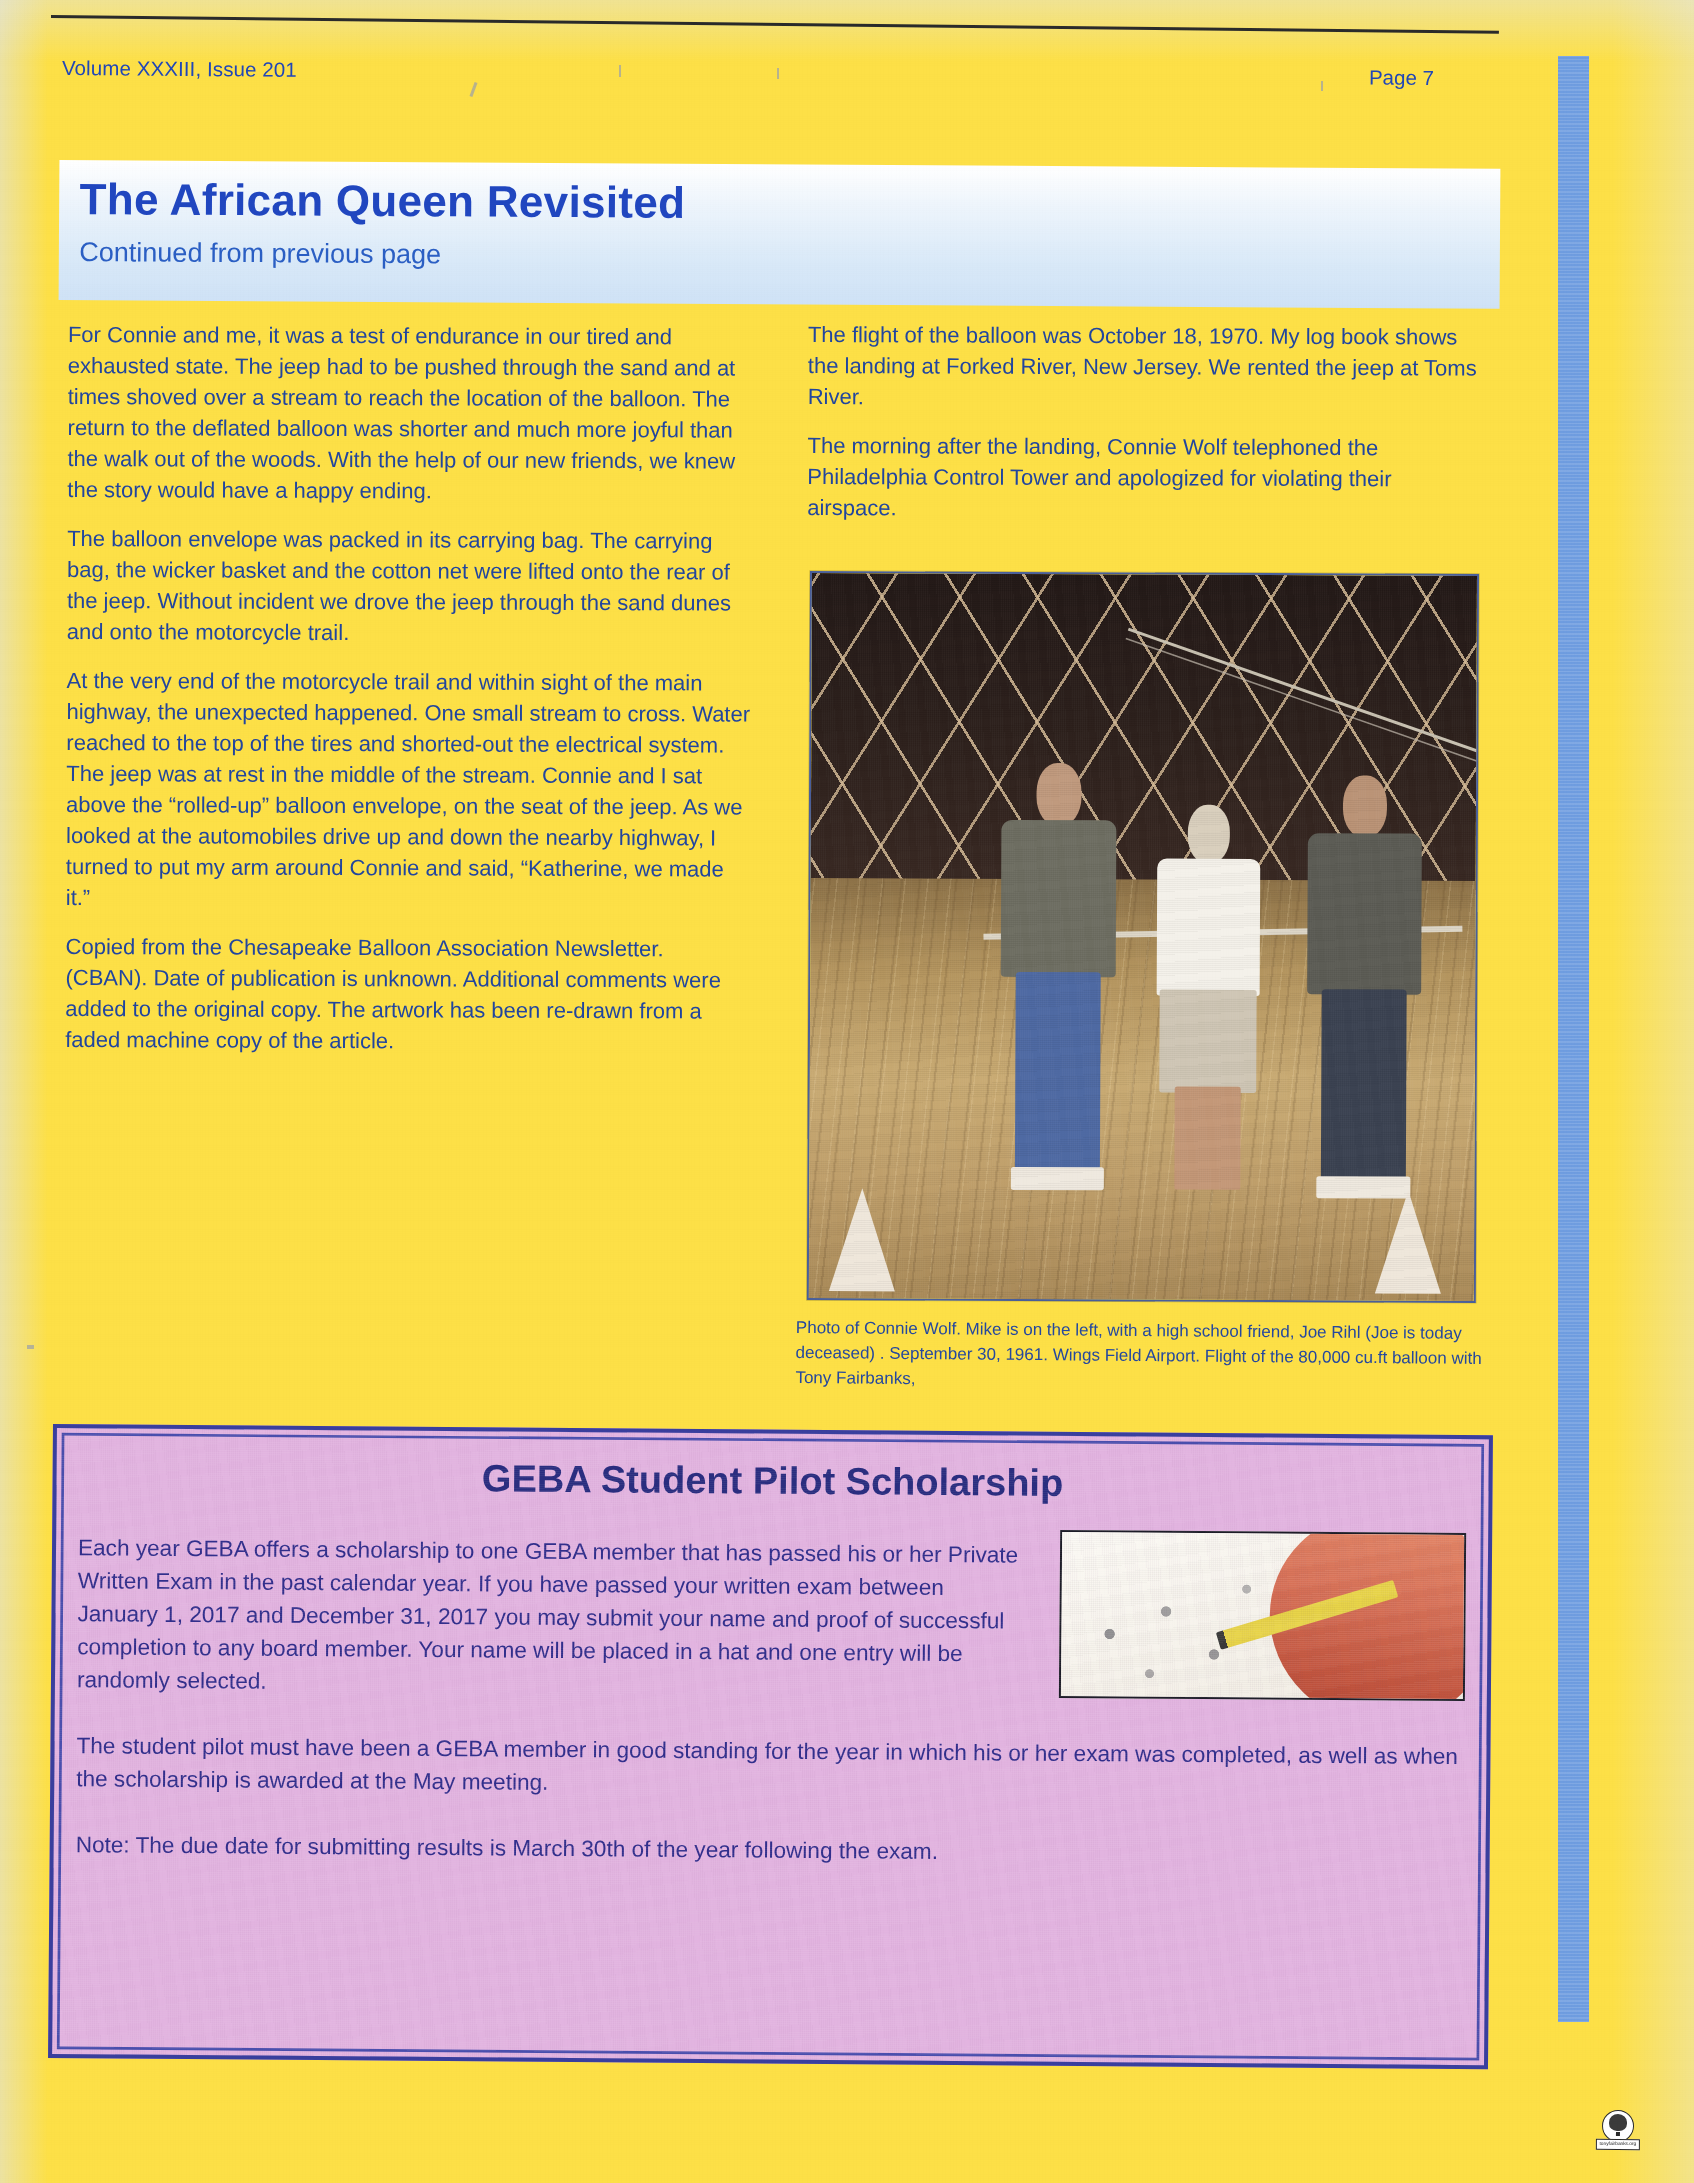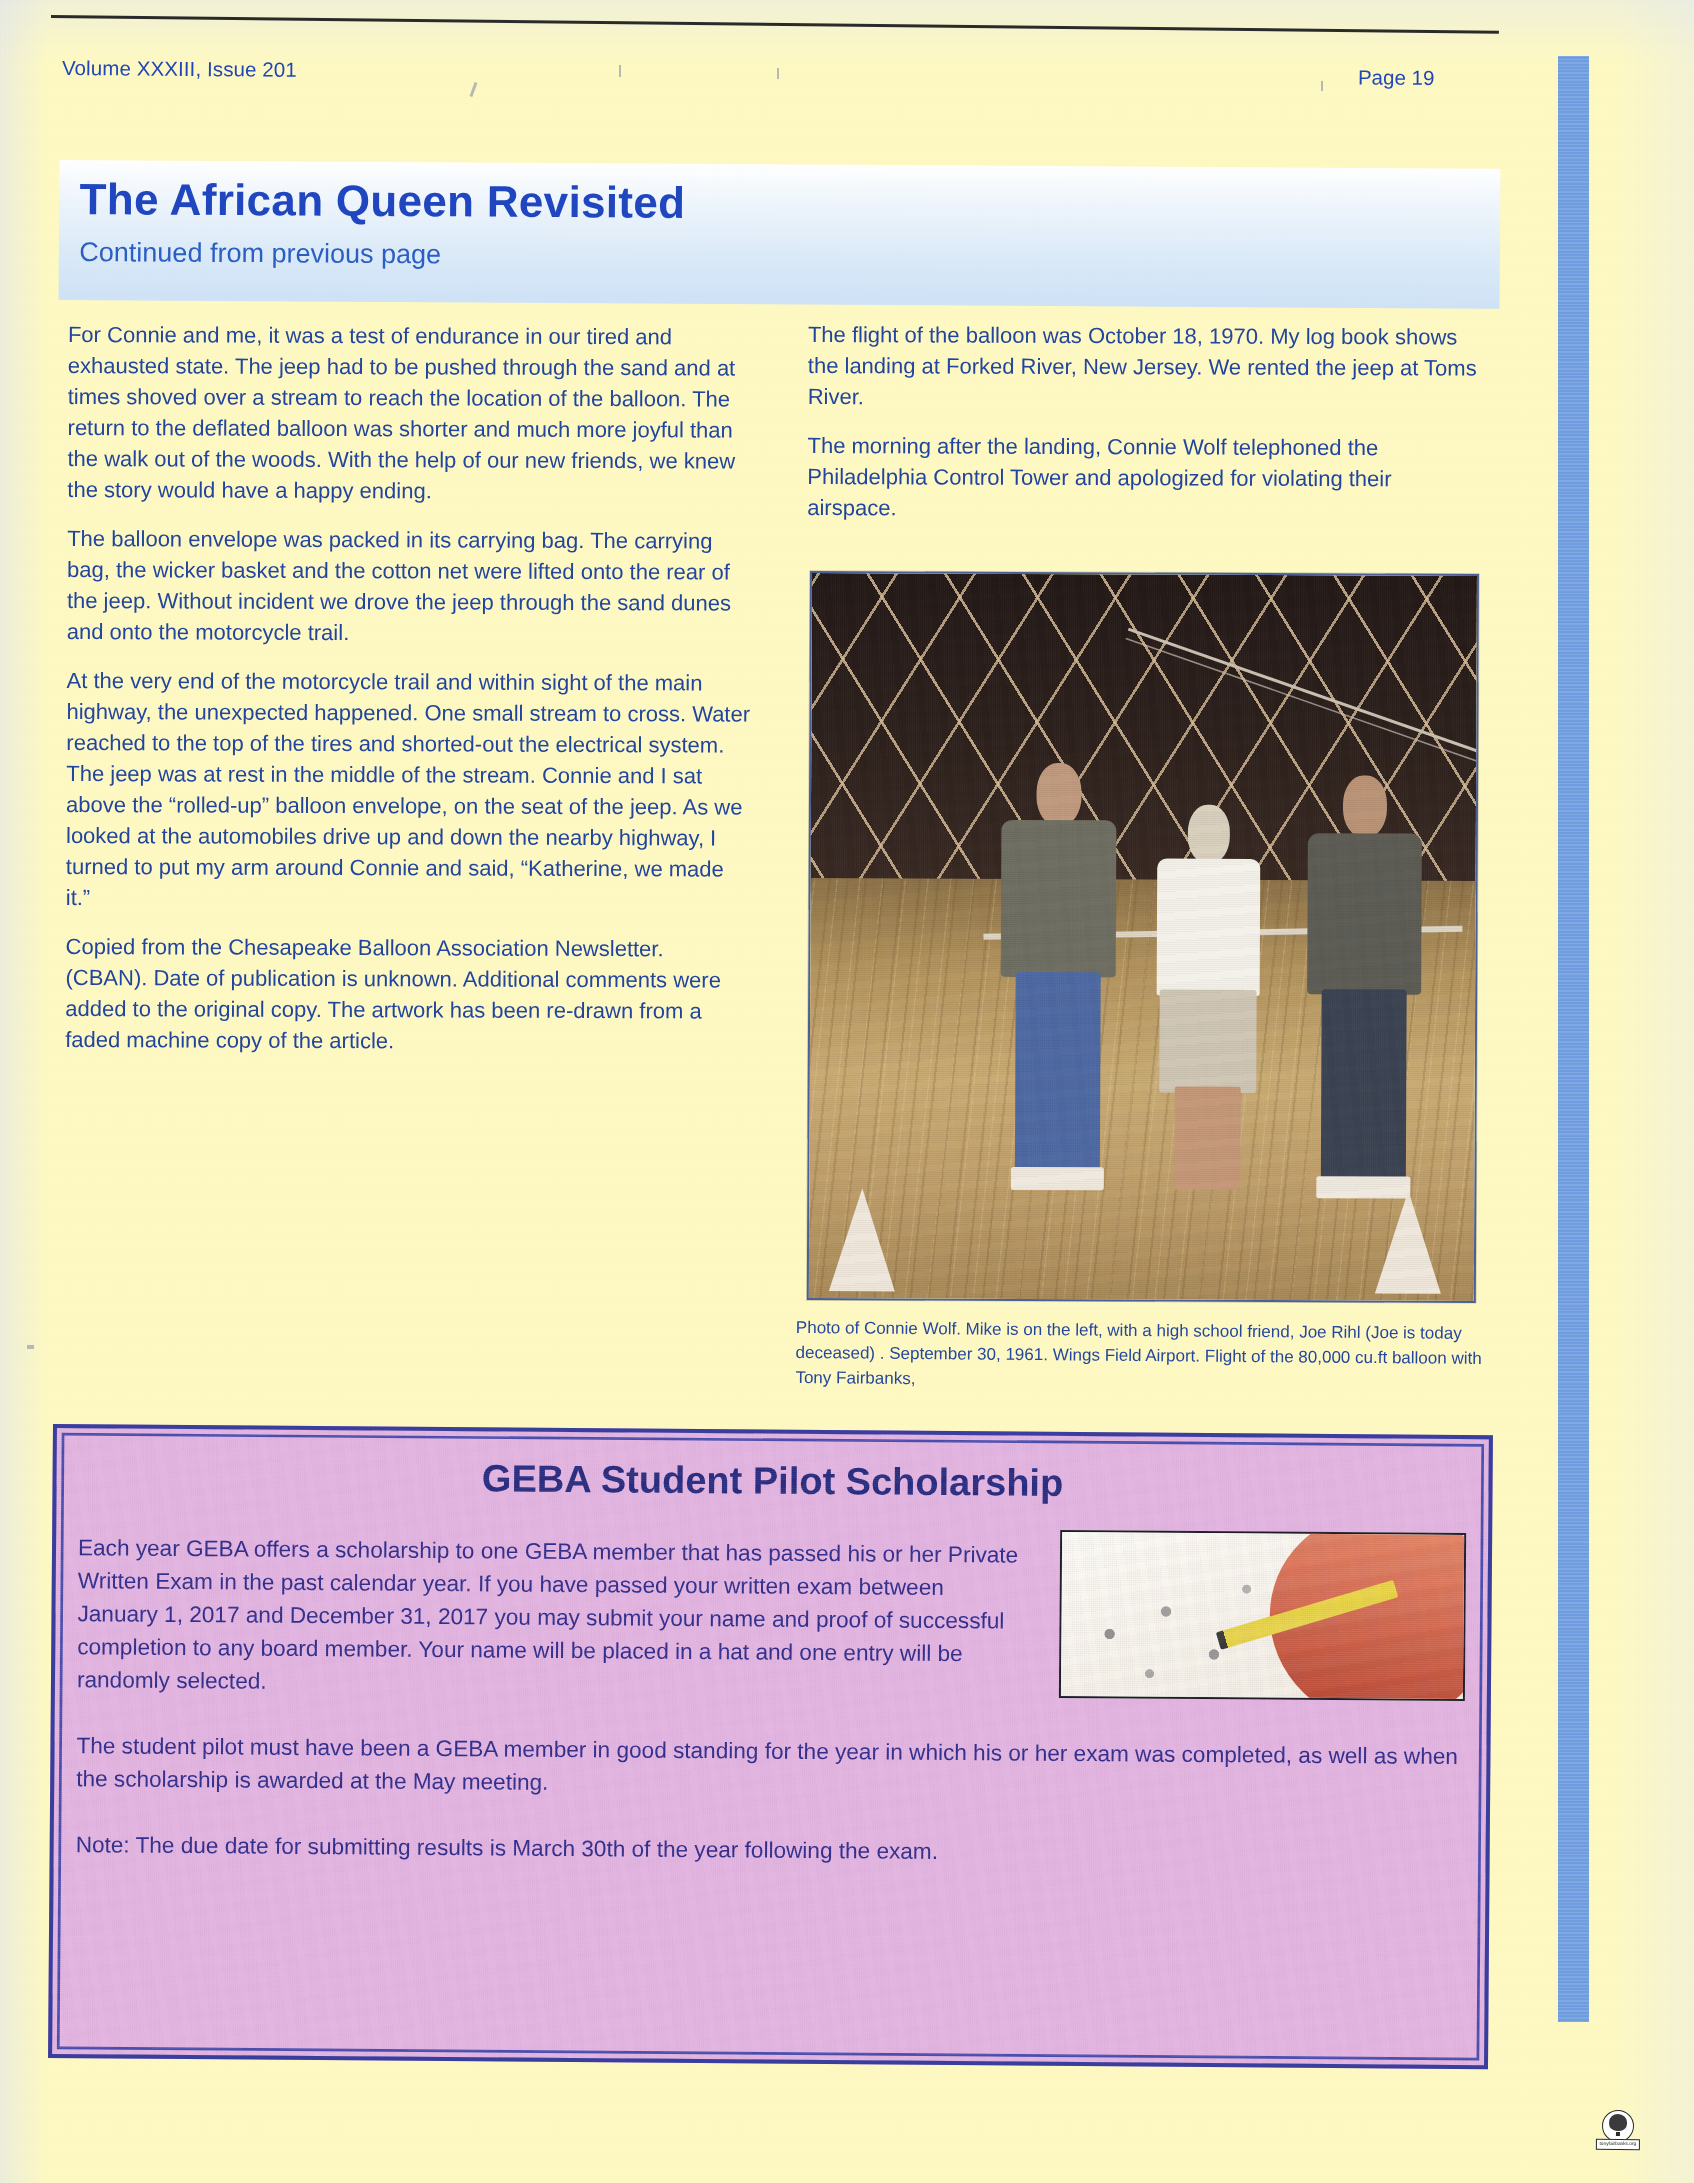--- a/index.html
+++ b/index.html
@@ -1,21 +1,21 @@
 <!DOCTYPE html>
 <html style="font-size:11px"><head>
 <meta charset="utf-8">
 <style>
   html,body{margin:0;padding:0;background:#8b8b8b;}
   body{font-family:"Liberation Sans", sans-serif;}
 
   .page{
     position:relative;
     width:1695px;height:2183px;
-    background:#fef9c3;
+    background:#fde047;
     overflow:hidden;
     text-decoration:underline;
   }
 
   
   .scan-tint{
     position:absolute;inset:0;
     background:
       linear-gradient(90deg, rgba(222,228,238,.55) 0px, rgba(255,255,255,0) 48px),
       linear-gradient(180deg, rgba(225,231,240,.45) 0px, rgba(255,255,255,0) 62px),
@@ -252,21 +252,21 @@
 <div class="page">
 
   <div class="scan-tint"></div>
 
   <div class="top-rule"></div>
 
   <div class="blue-band"></div>
 
   <div class="runhead">
     <div class="vol">Volume XXXIII, Issue 201</div>
-    <div class="pg">Page 19</div>
+    <div class="pg">Page 7</div>
   </div>
 
   <div class="title-band">
     <div class="t1">The African Queen Revisited</div>
     <div class="t2">Continued from previous page</div>
   </div>
 
   <div class="col col-left">
     <p>For Connie and me, it was a test of endurance in our tired and exhausted state. The jeep had to be pushed through the sand and at times shoved over a stream to reach the location of the balloon. The return to the deflated balloon was shorter and much more joyful than the walk out of the woods. With the help of our new friends, we knew the story would have a happy ending.</p>
     <p>The balloon envelope was packed in its carrying bag. The carrying bag, the wicker basket and the cotton net were lifted onto the rear of the jeep. Without incident we drove the jeep through the sand dunes and onto the motorcycle trail.</p>

